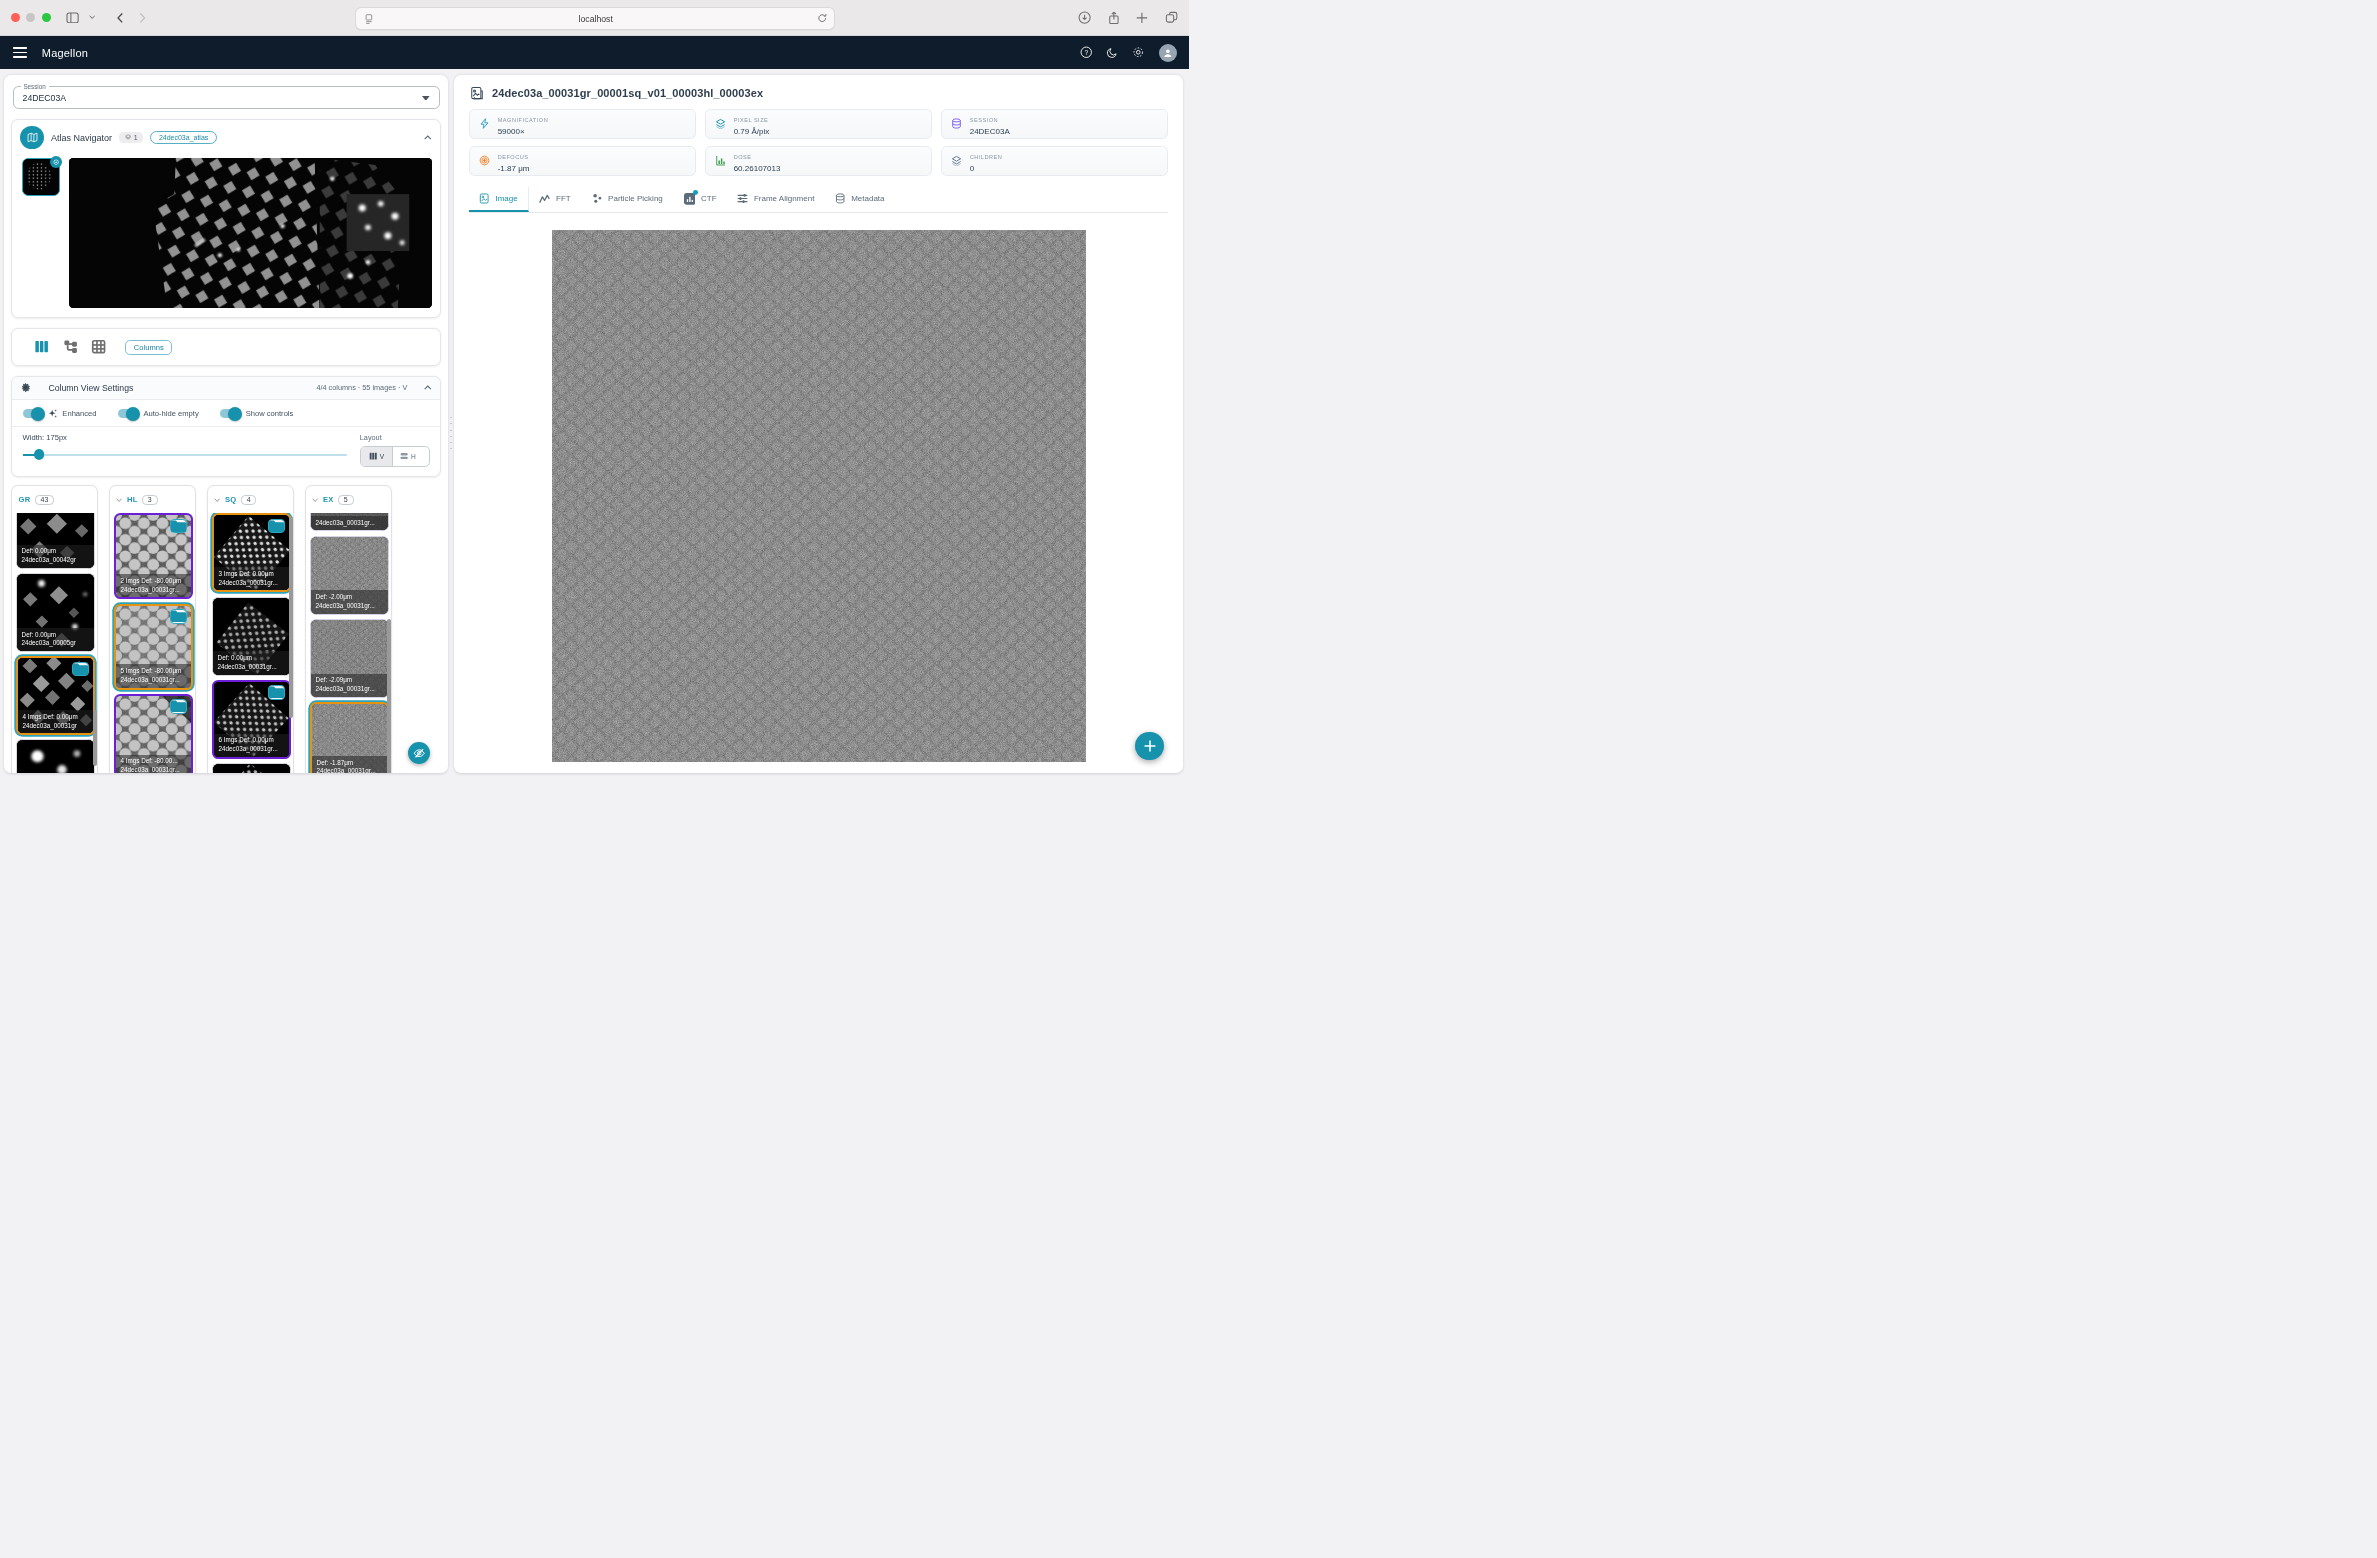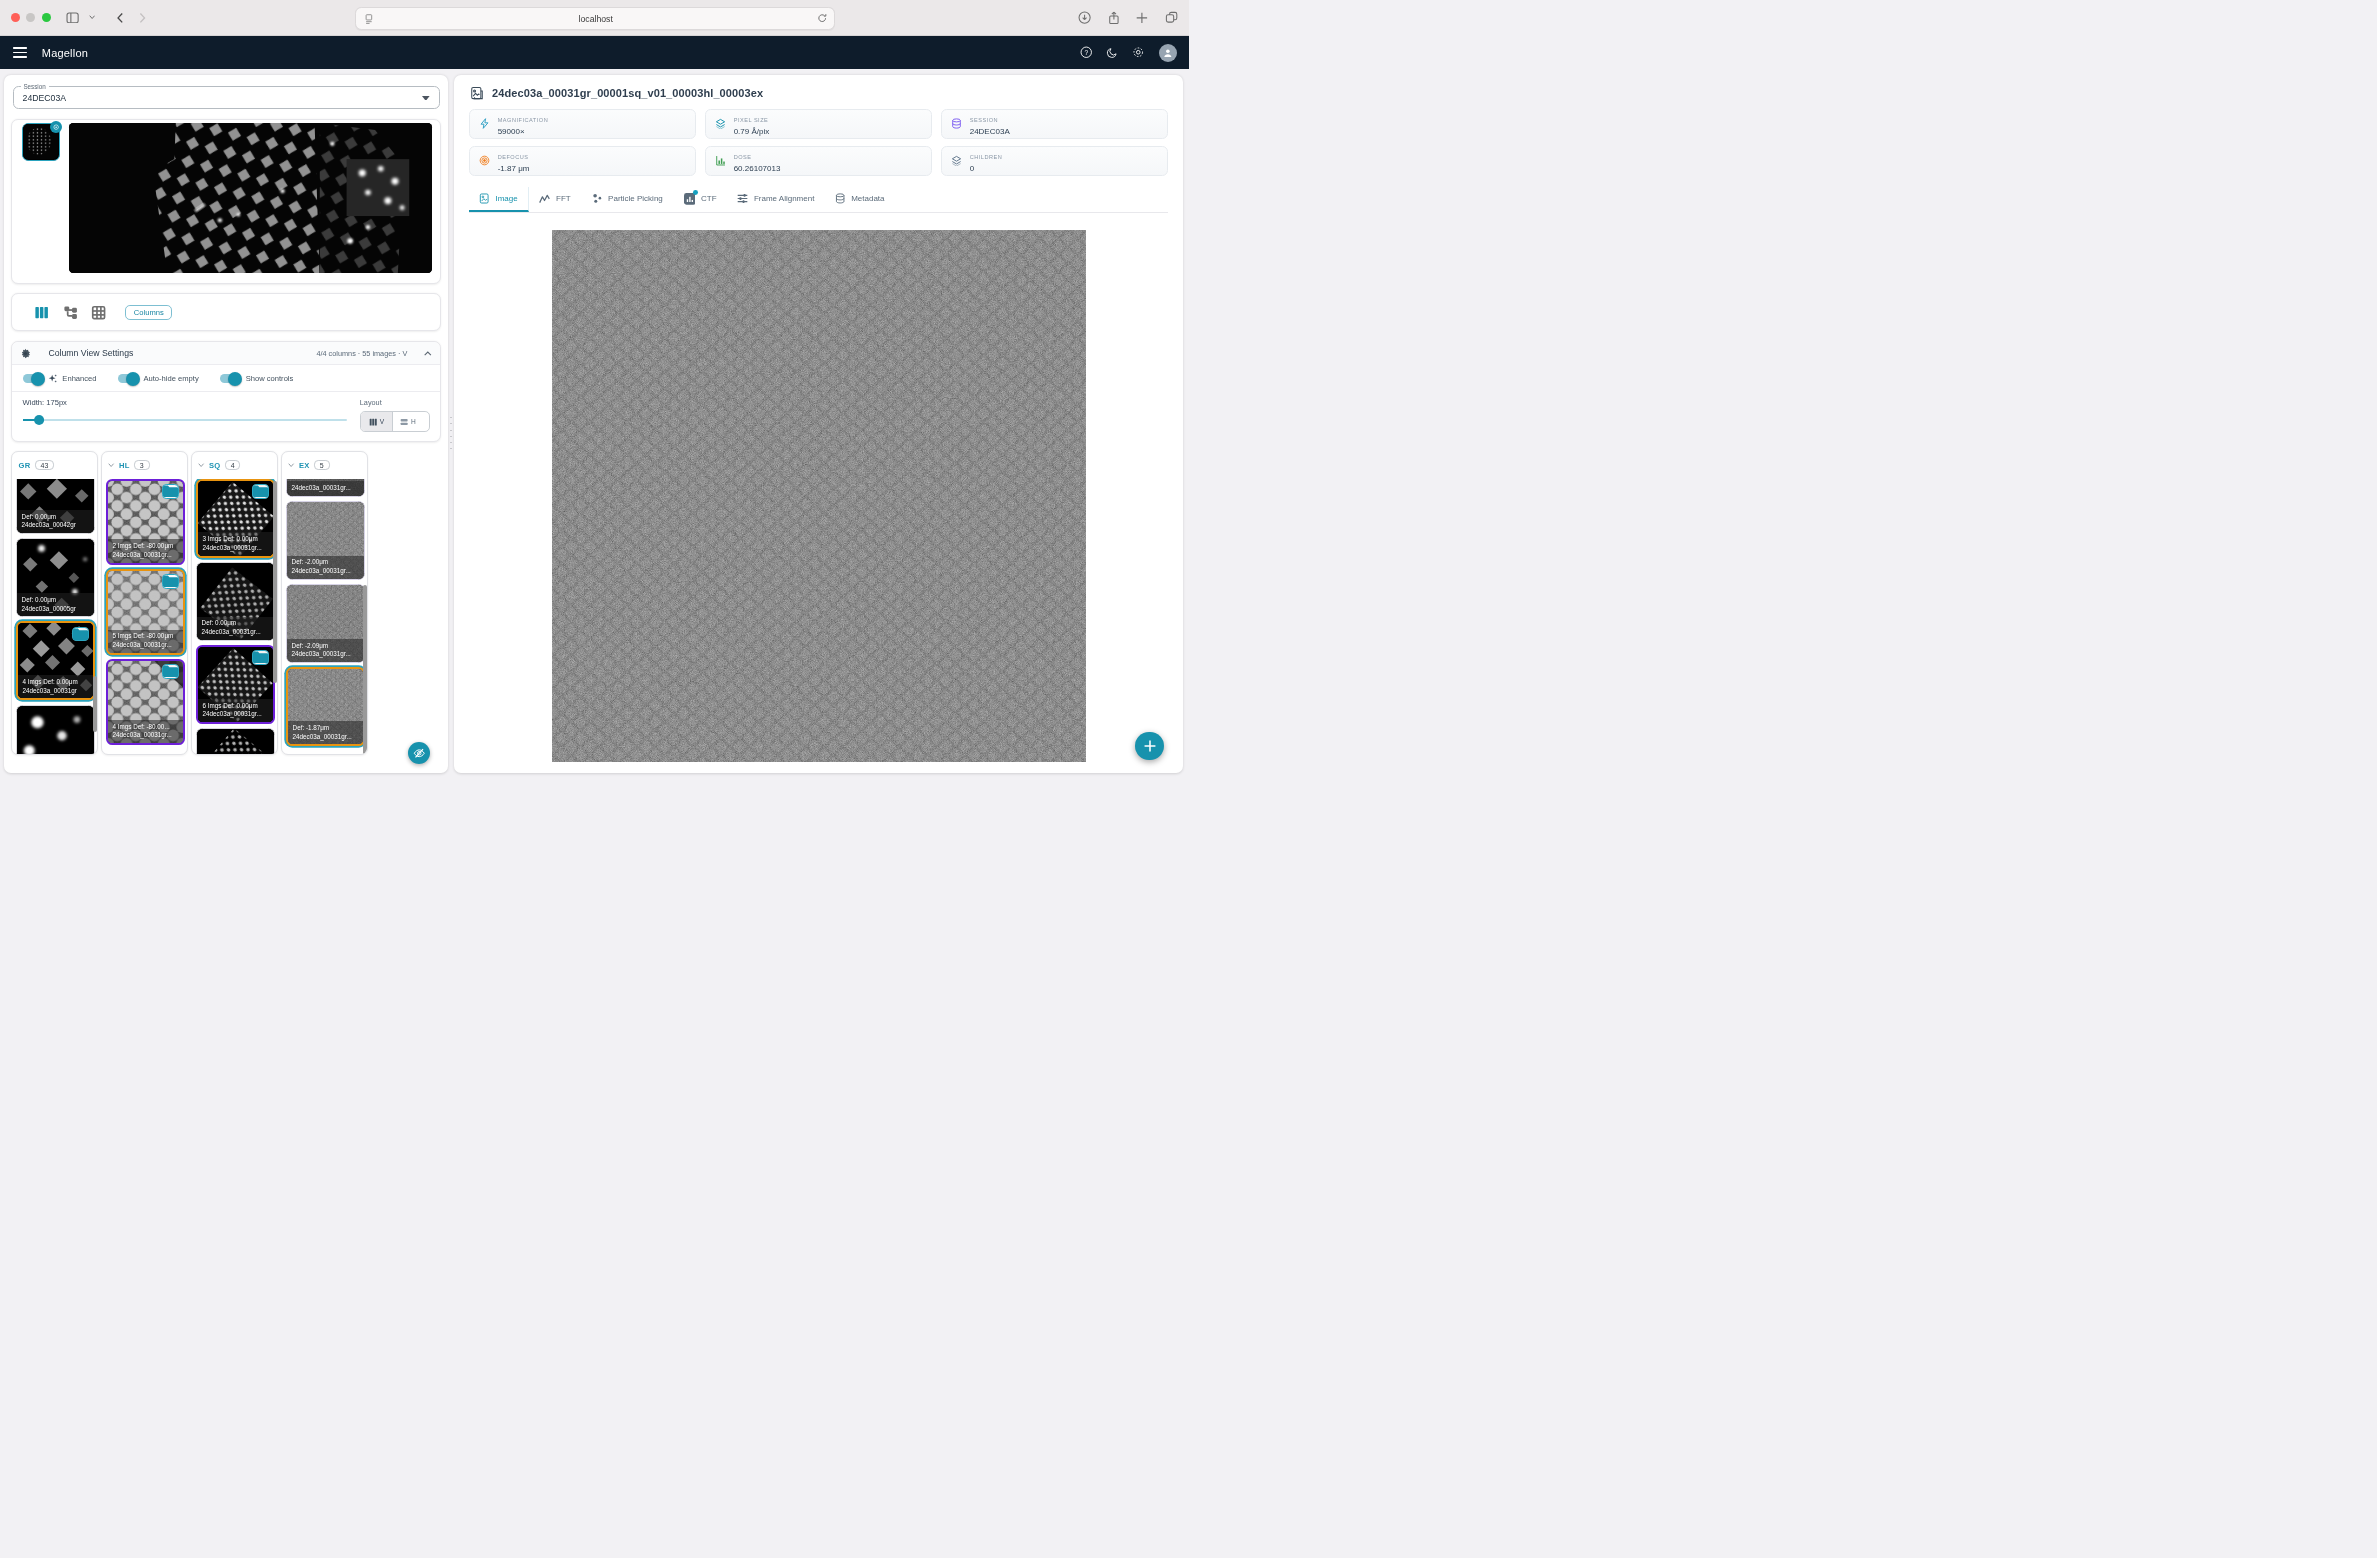--- a/index.html
+++ b/index.html
@@ -63,21 +63,21 @@
   .slider .track{position:absolute;left:0;right:0;top:4.2px;height:2.1px;background:#bfe0ea;border-radius:1.4px}
   .slider .fill{position:absolute;left:0;width:5%;top:4.2px;height:2.1px;background:#1792ad}
   .slider .knob{position:absolute;left:5%;top:0;width:10.4px;height:10.4px;border-radius:50%;background:#1792ad;transform:translateX(-4.9px)}
   .laycol{width:70px}
   .laylabel{font-size:7.3px;color:#5c6b7a}
   .laybtns{display:flex;margin-top:4.2px;border:0.7px solid #c9ced3;border-radius:4.9px;overflow:hidden}
   .laybtn{width:31px;height:19px;display:flex;align-items:center;justify-content:center;gap:2.8px;font-size:6.6px;color:#5c6b7a;background:#fff;cursor:pointer}
   .laybtn.on{background:#e9e9ec;color:#39485a}
   .laybtn+.laybtn{border-left:0.7px solid #c9ced3}
   
-  .cols{display:flex;gap:3px;margin-top:8.3px;height:304px}
+  .cols{display:flex;gap:11px;margin-top:8.3px;height:304px}
   .colcard{width:87px;border:0.7px solid #e1e2e6;border-radius:7px;overflow:hidden;display:flex;flex-direction:column;box-shadow:0 0.7px 2.1px rgba(0,0,0,.06);background:#fff;flex:none}
   .colhead{height:27px;display:flex;align-items:center;gap:4.2px;padding:0 6.3px;flex:none}
   .colcode{font-size:7.6px;font-weight:bold;color:#1f93b3;letter-spacing:0.3px}
   .colcount{border:0.7px solid #c7ccd1;border-radius:4.2px;padding:0.7px 4.9px;font-size:7px;color:#333c45}
   .colchev{color:#8a949d;font-size:6.3px}
   .collist{position:relative;flex:1;overflow:hidden;padding:0 3.5px}
   .thumb{position:relative;width:79px;height:79px;border-radius:6.3px;overflow:hidden;margin-bottom:4.2px;border:0.7px solid #d9d9de;background:#000;cursor:pointer}
   .thumb svg{position:absolute;inset:0;width:100%;height:100%}
   .thumb.sel{border:2.1px solid #e8930f;box-shadow:0 0 0 1.7px #2ba3bd}
   .thumb.pur{border:2.1px solid #6d1fd8}
@@ -286,20 +286,40 @@
       <span class="lab">Session</span>
       <span>24DEC03A</span>
       <span class="caret">
           <svg width="7.6" height="4.9" viewBox="0 0 11 7">
             <path d="M0 0h11L5.5 7Z" fill="#4c5560"></path>
           </svg>
         </span>
     </div>
 
     <div class="card">
+      <div class="atlas-head">
+        <span class="avatar-teal">
+            <svg width="11" height="11" viewBox="0 0 16 16">
+              <path d="M1.5 3.5 6 1.8l4 1.7 4.5-1.7v10.7L10 14.2l-4-1.7-4.5 1.7Z M6 1.8v10.7 M10 3.5v10.7" fill="none" stroke="#fff" stroke-width="1.2"></path>
+            </svg>
+          </span>
+        <span class="atlas-title">Atlas Navigator</span>
+        <span class="badge-count">
+            <svg width="6.3" height="6.3" viewBox="0 0 10 10">
+              <path d="M5 1 9 3.5 5 6 1 3.5Z M1 5.5 5 8l4-2.5" fill="none" stroke="#777" stroke-width="1"></path>
+            </svg>
+            <span>1</span>
+          </span>
+        <span class="chip">24dec03a_atlas</span>
+        <span class="head-caret">
+            <svg width="7.6" height="4.9" viewBox="0 0 11 7">
+              <path d="M1 6 5.5 1.5 10 6" fill="none" stroke="#5a6672" stroke-width="1.5"></path>
+            </svg>
+          </span>
+      </div>
       <div class="atlas-body">
         <div class="atlas-thumb">
           <svg viewBox="0 0 55 55" width="35" height="35">
               <rect width="55" height="55" fill="#040404"></rect>
               <ellipse cx="25" cy="27" rx="19" ry="21" fill="url(#tinyDots)"></ellipse>
             </svg>
           <span class="atlas-badge">
               <svg width="6.3" height="6.3" viewBox="0 0 10 10">
                 <circle cx="5" cy="5" r="3.6" fill="none" stroke="#fff" stroke-width="1.1"></circle>
                 <circle cx="5" cy="5" r="1.2" fill="#fff"></circle>

